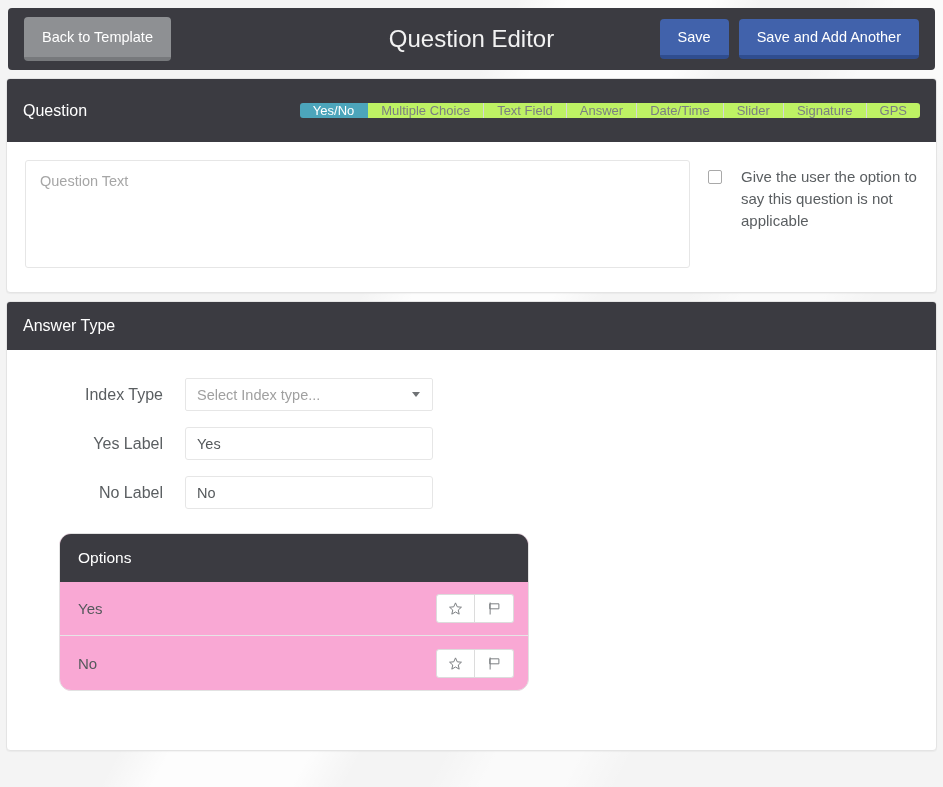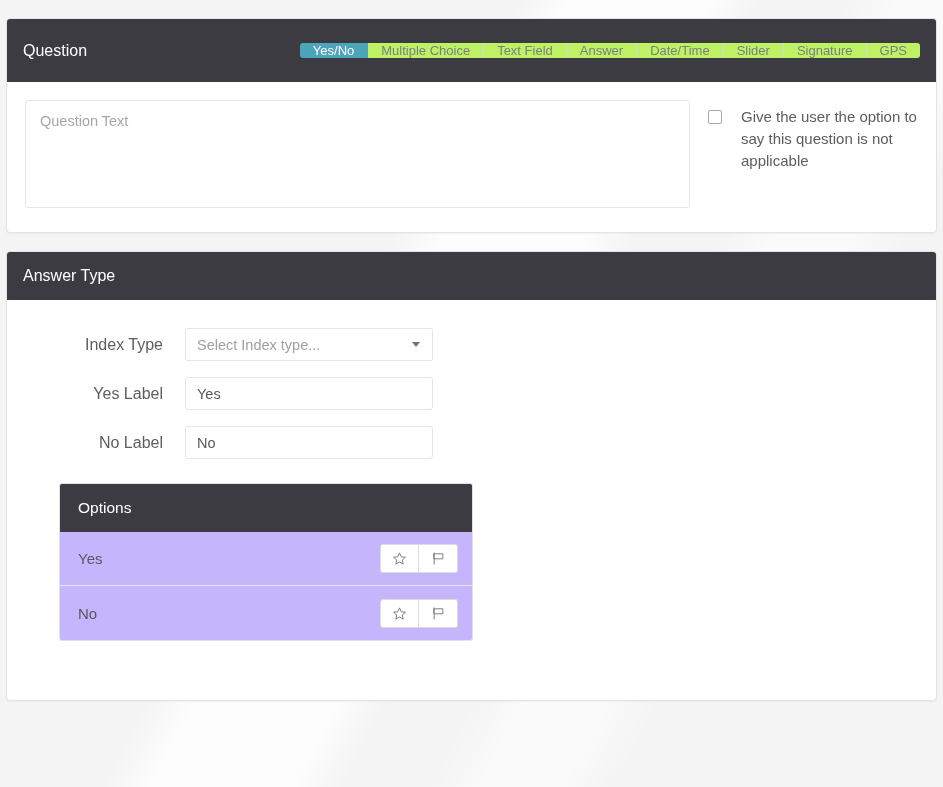--- a/index.html
+++ b/index.html
@@ -83,21 +83,21 @@
 
   .btn-primary {
     background: #4162ab;
     border-bottom: 4px solid #2f4d8f;
     padding: 11px 18px 10px 18px;
     font-size: 14.5px;
   }
 
   
   .panel {
-    margin: 18px 6px 0 6px;
+    margin: 8px 6px 0 6px;
     background: #fff;
     border: 1px solid #e4e4e4;
     border-radius: 4px;
     box-shadow: 0 1px 1px rgba(0,0,0,0.04);
     overflow: hidden;
   }
 
   .panel-head {
     background: #3b3b41;
     color: #fff;
@@ -230,25 +230,25 @@
     width: 0; height: 0;
     border-left: 4px solid transparent;
     border-right: 4px solid transparent;
     border-top: 5px solid #6f7275;
   }
 
   
   .options-card {
     margin-top: 24px;
     margin-left: 34px;
-    width: 414px;
+    width: 470px;
     border: 1px solid #e2e2e2;
-    border-radius: 3px;
+    border-radius: 12px;
     overflow: hidden;
-    background: #c4b5fd;
+    background: #f9a8d4;
   }
 
   .options-head {
     background: #3b3b41;
     color: #fff;
     padding: 15px 18px;
     font-size: 15.5px;
   }
 
   .option-row {
@@ -282,20 +282,28 @@
   .icon-btn:last-child { border-radius: 0 3px 3px 0; }
   .icon-btn svg { display: block; }
 </style>
 </head>
 <body>
 
 <div class="bg-streaks"></div>
 
 <div class="page">
 
+  <div class="topbar">
+    <button class="btn btn-back">Back to Template</button>
+    <div class="topbar-title">Question Editor</div>
+    <div class="topbar-right">
+      <button class="btn btn-primary">Save</button>
+      <button class="btn btn-primary">Save and Add Another</button>
+    </div>
+  </div>
 
   <div class="panel">
     <div class="panel-head">
       <span class="panel-head-title">Question</span>
       <div class="tabs">
         <div class="tab active">Yes/No</div>
         <div class="tab">Multiple Choice</div>
         <div class="tab">Text Field</div>
         <div class="tab">Answer</div>
         <div class="tab">Date/Time</div>

